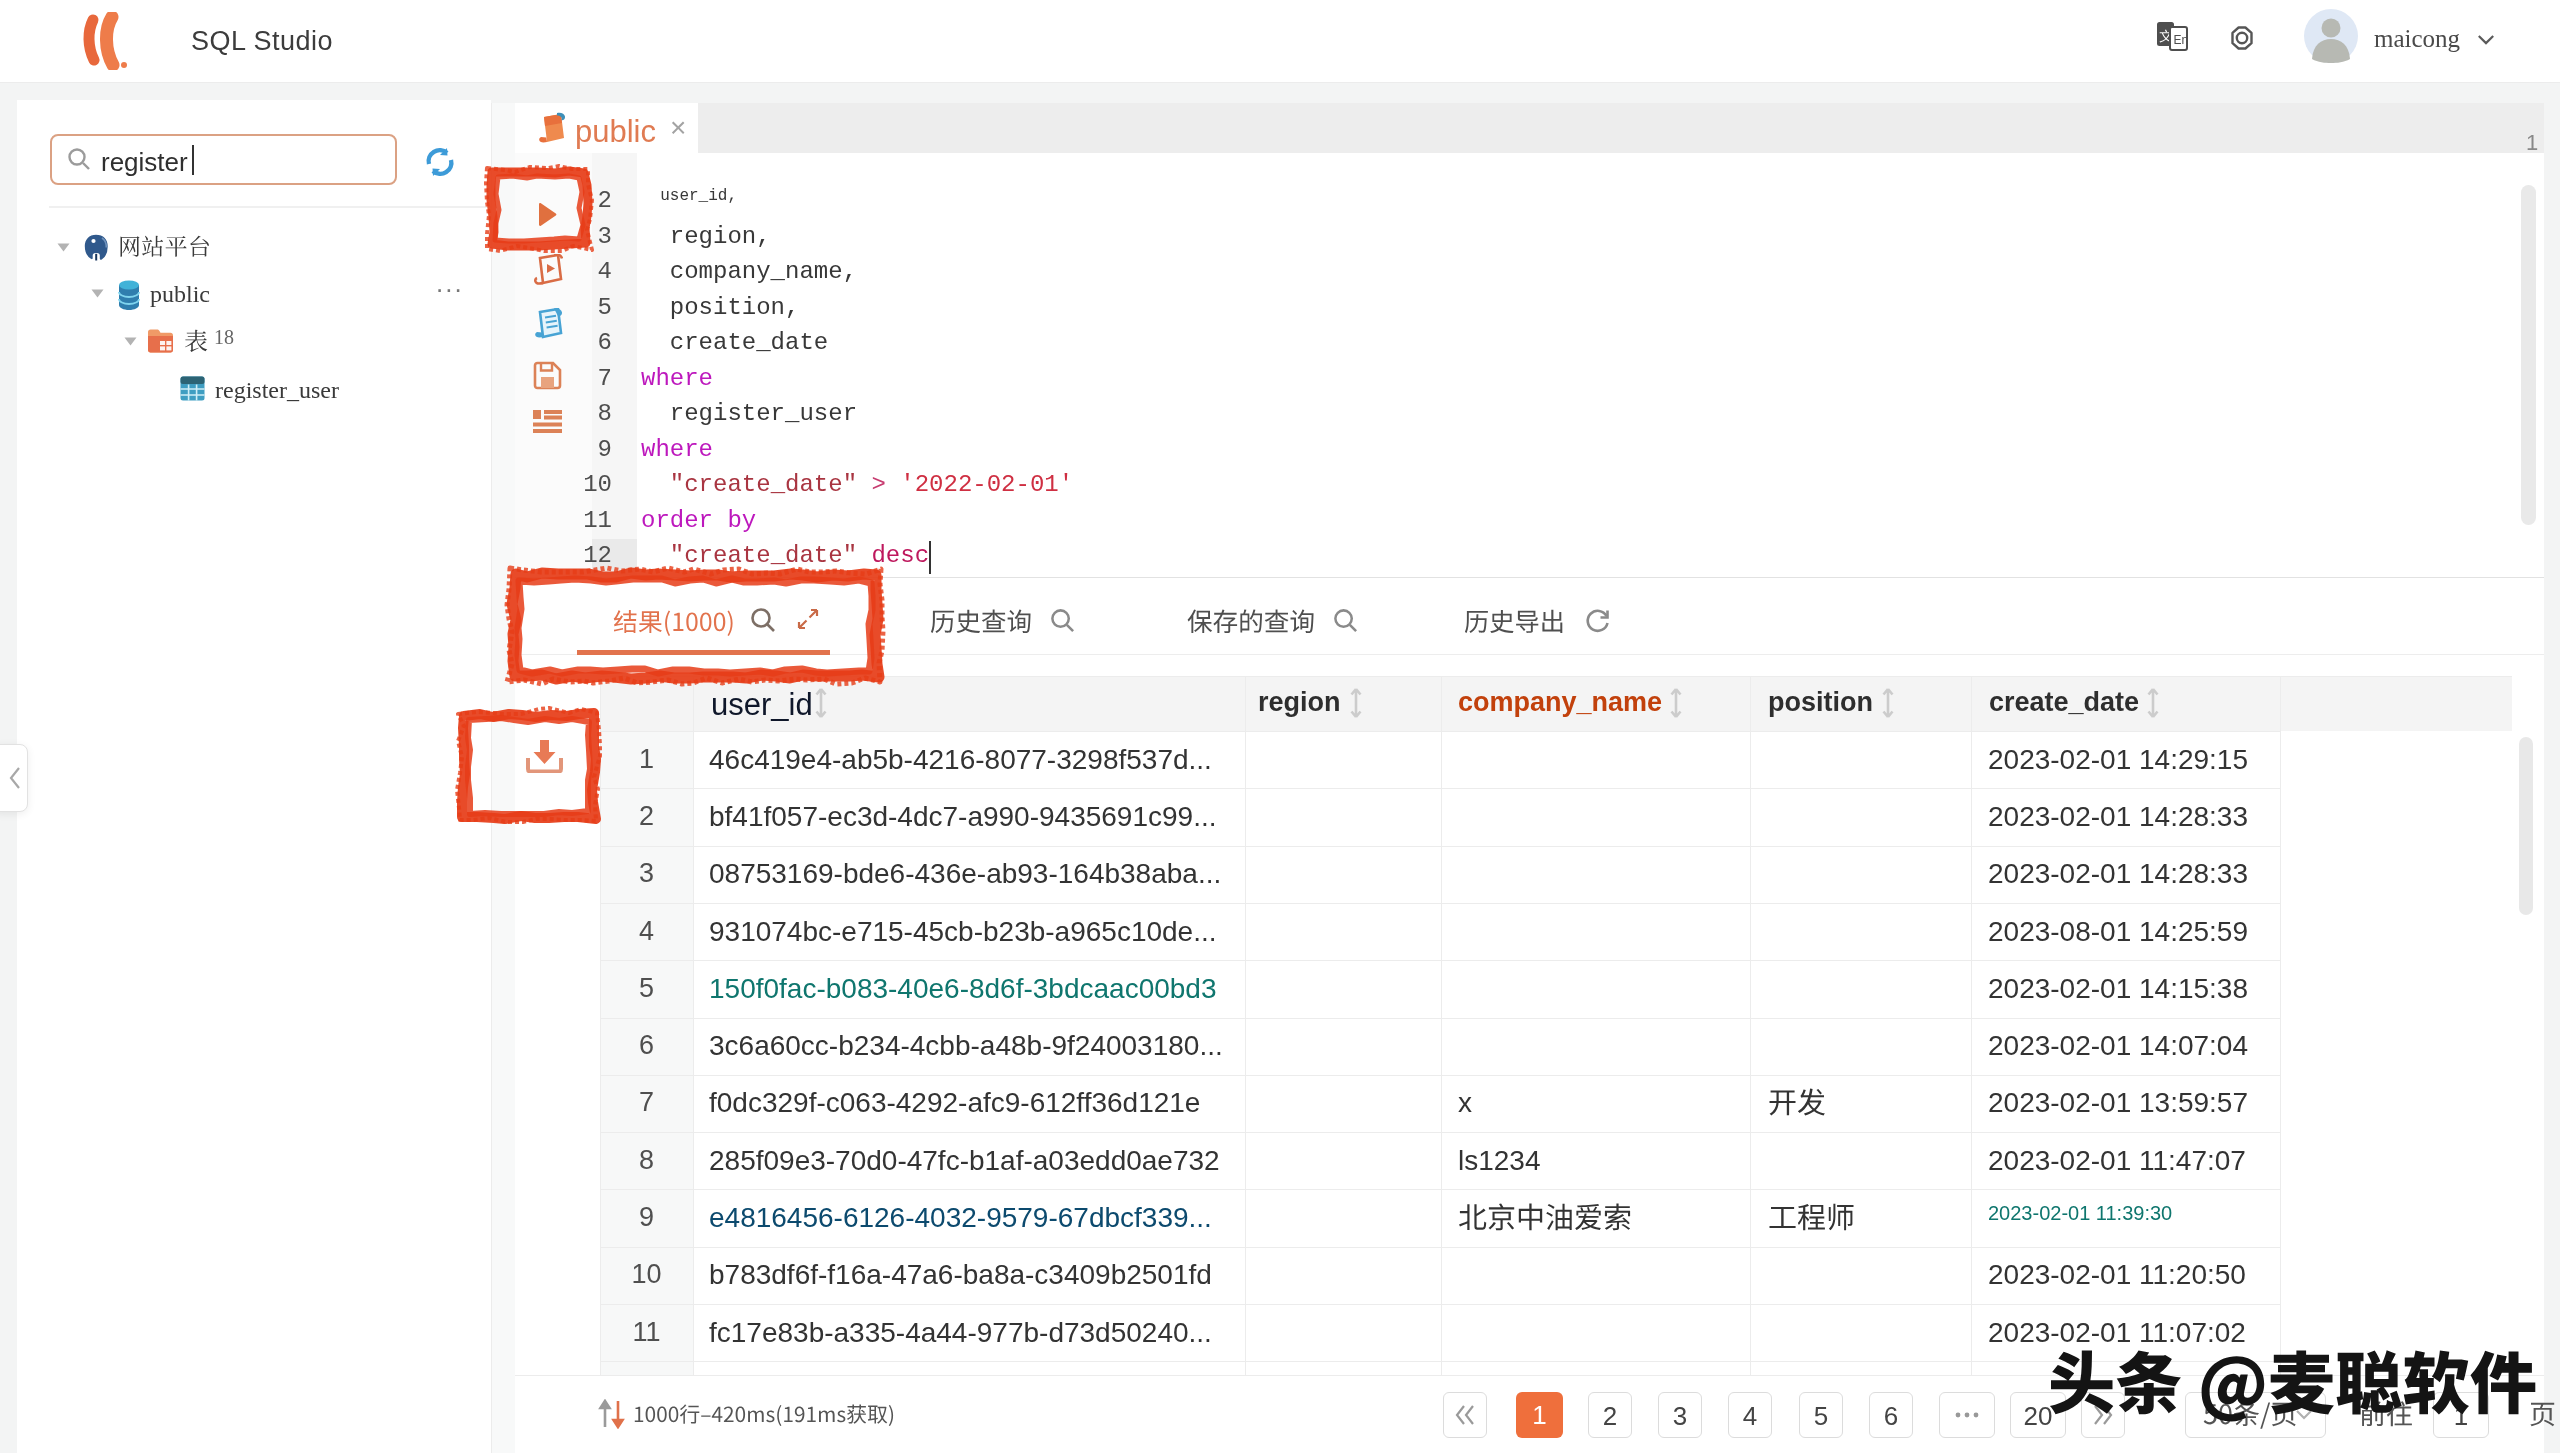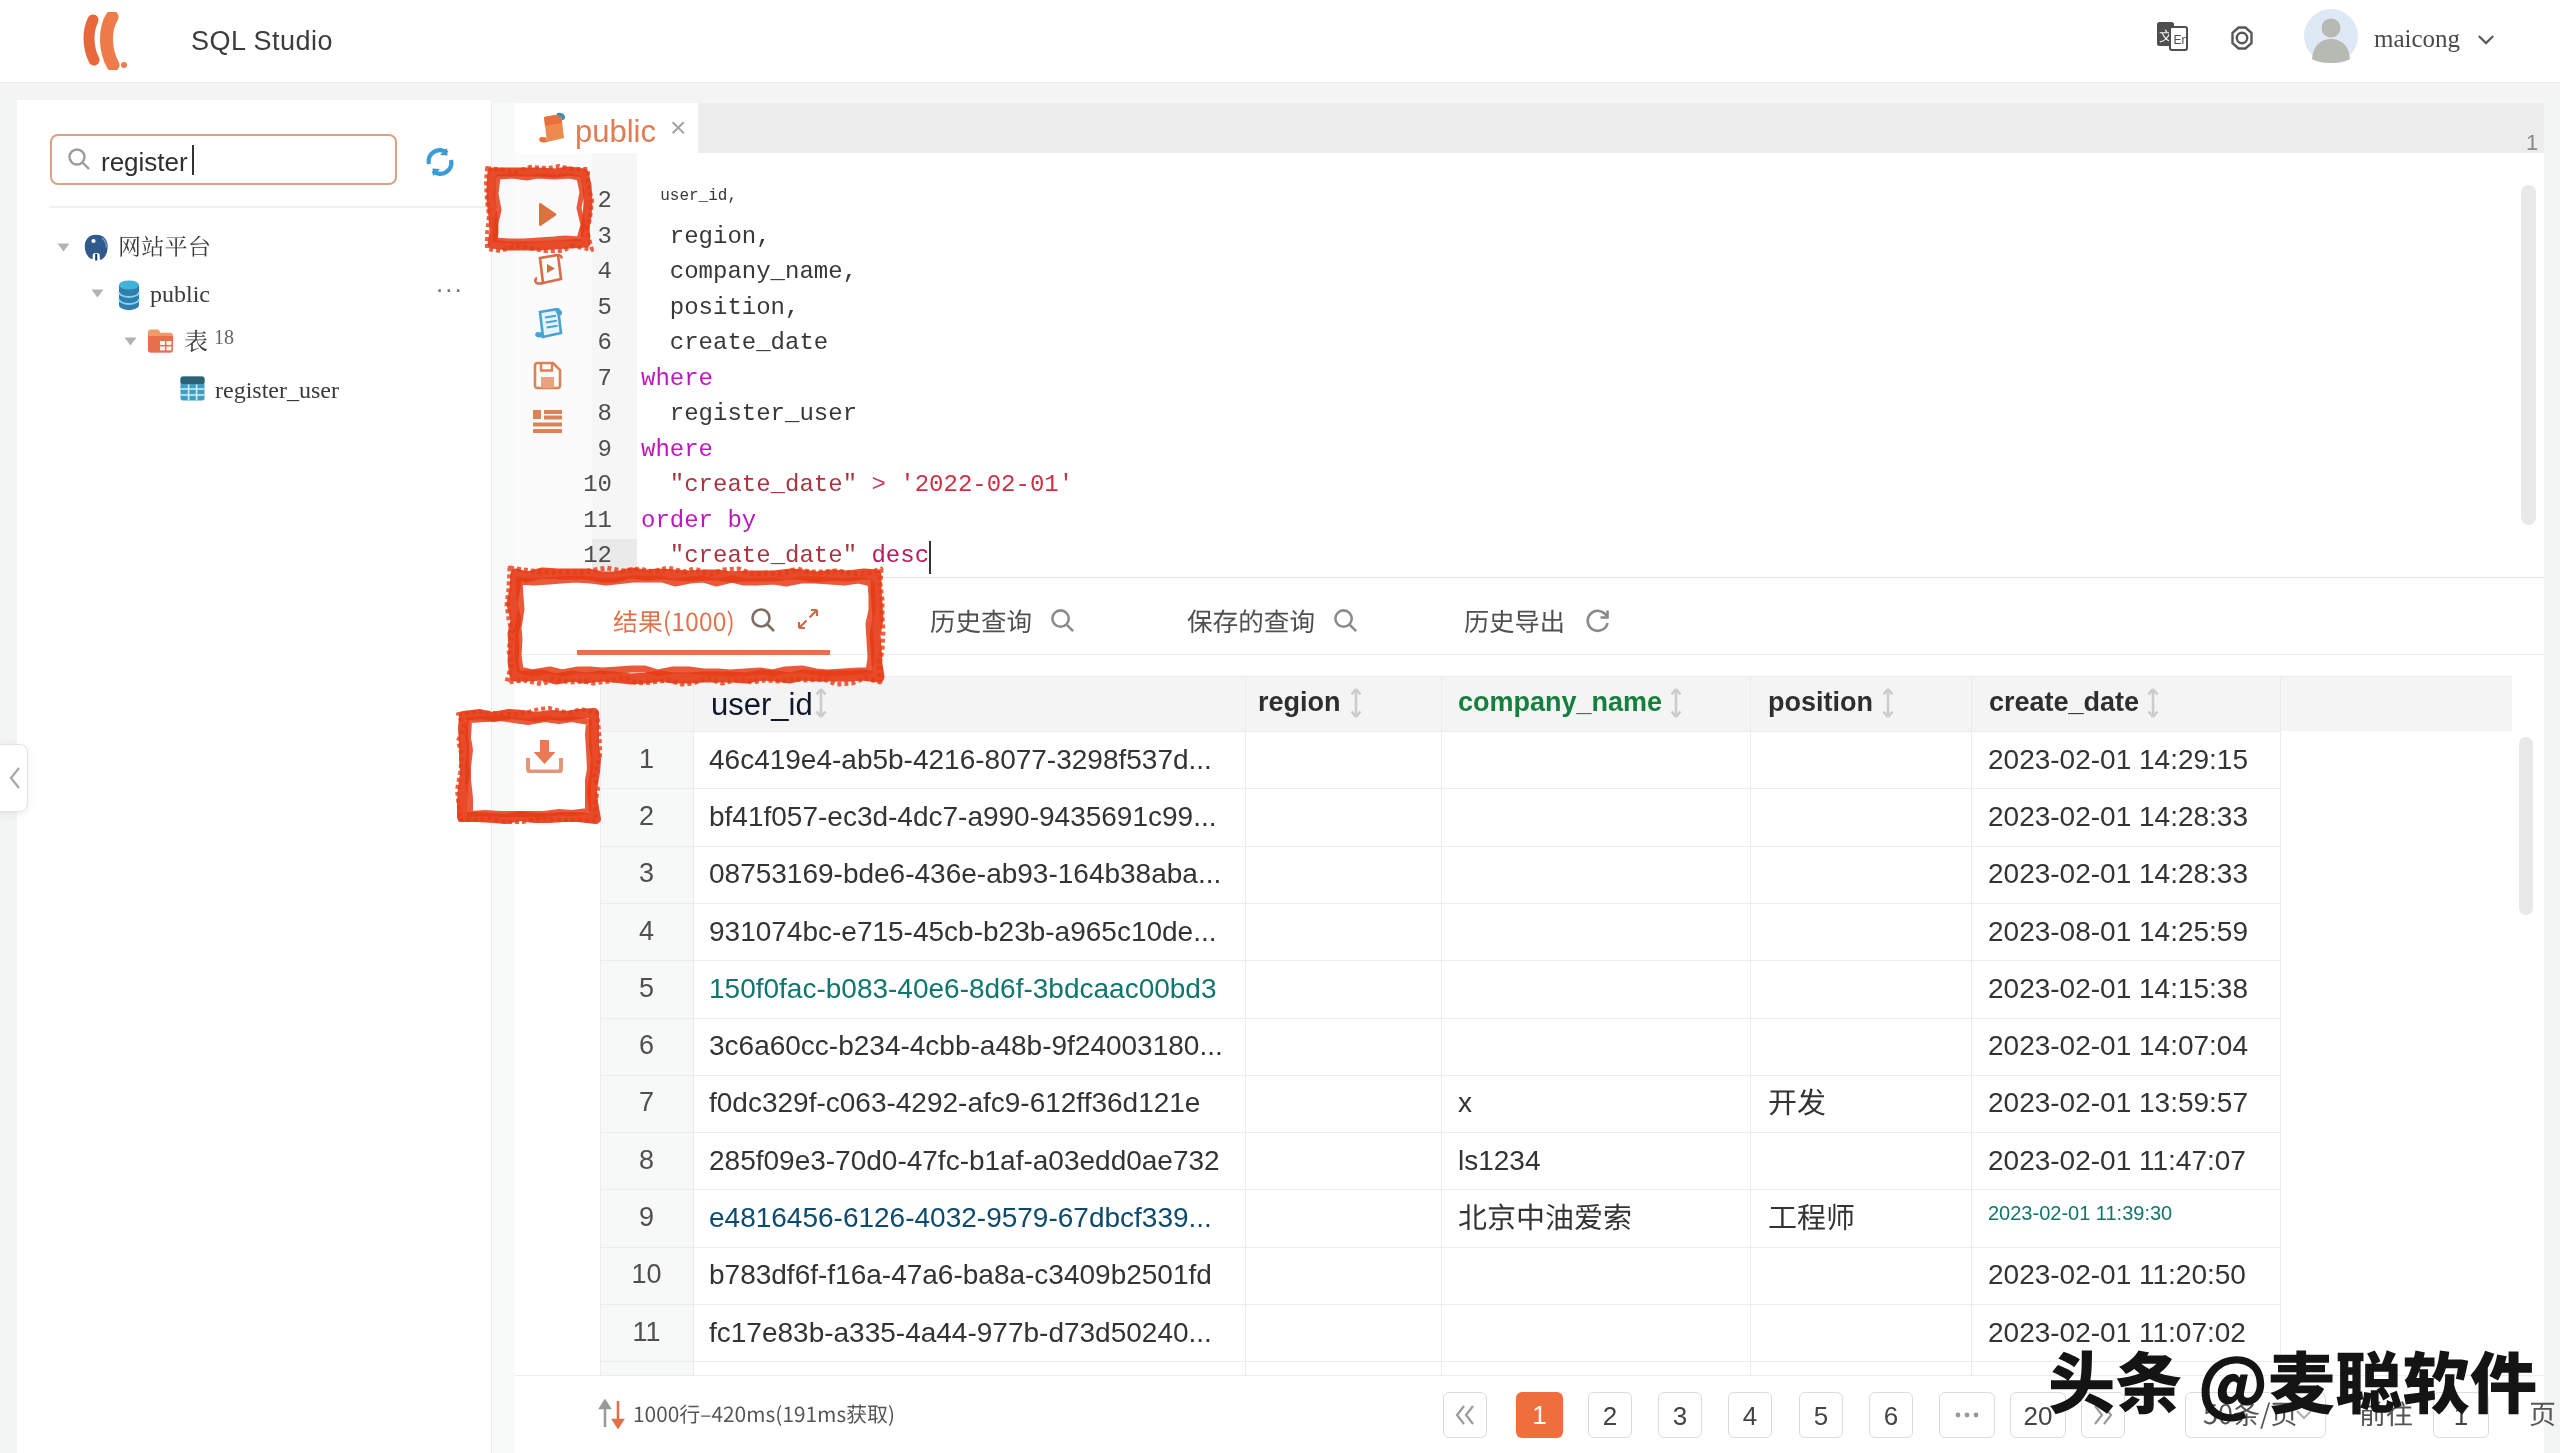--- a/index.html
+++ b/index.html
@@ -230,21 +230,21 @@
 <div class="abs" style="left:600px;top:676px;width:1912px;height:55px;background:#f4f4f4"></div>
 <div class="abs" style="left:600px;top:731px;width:93px;height:644px;background:#f7f8f8"></div>
 <div class="abs" style="left:711px;top:687px;font-size:31px;font-weight:normal;color:#0f172a">user_id</div>
 <svg class="abs" style="left:814px;top:688px" width="14" height="30" viewBox="0 0 14 30">
     <path d="M7 1 L7 29 M7 1 L2.5 6.5 M7 1 L11.5 6.5 M7 29 L2.5 23.5 M7 29 L11.5 23.5" stroke="#ccc" stroke-width="2.6" fill="none"></path>
   </svg>
 <div class="abs" style="left:1258px;top:687px;font-size:27px;font-weight:bold;color:#2e2e2e">region</div>
 <svg class="abs" style="left:1349px;top:688px" width="14" height="30" viewBox="0 0 14 30">
     <path d="M7 1 L7 29 M7 1 L2.5 6.5 M7 1 L11.5 6.5 M7 29 L2.5 23.5 M7 29 L11.5 23.5" stroke="#ccc" stroke-width="2.6" fill="none"></path>
   </svg>
-<div class="abs" style="left:1458px;top:687px;font-size:27px;font-weight:bold;color:#15803d">company_name</div>
+<div class="abs" style="left:1458px;top:687px;font-size:27px;font-weight:bold;color:#c2410c">company_name</div>
 <svg class="abs" style="left:1669px;top:688px" width="14" height="30" viewBox="0 0 14 30">
     <path d="M7 1 L7 29 M7 1 L2.5 6.5 M7 1 L11.5 6.5 M7 29 L2.5 23.5 M7 29 L11.5 23.5" stroke="#ccc" stroke-width="2.6" fill="none"></path>
   </svg>
 <div class="abs" style="left:1768px;top:687px;font-size:27px;font-weight:bold;color:#2e2e2e">position</div>
 <svg class="abs" style="left:1881px;top:688px" width="14" height="30" viewBox="0 0 14 30">
     <path d="M7 1 L7 29 M7 1 L2.5 6.5 M7 1 L11.5 6.5 M7 29 L2.5 23.5 M7 29 L11.5 23.5" stroke="#ccc" stroke-width="2.6" fill="none"></path>
   </svg>
 <div class="abs" style="left:1989px;top:687px;font-size:27px;font-weight:bold;color:#2e2e2e">create_date</div>
 <svg class="abs" style="left:2146px;top:688px" width="14" height="30" viewBox="0 0 14 30">
     <path d="M7 1 L7 29 M7 1 L2.5 6.5 M7 1 L11.5 6.5 M7 29 L2.5 23.5 M7 29 L11.5 23.5" stroke="#ccc" stroke-width="2.6" fill="none"></path>

